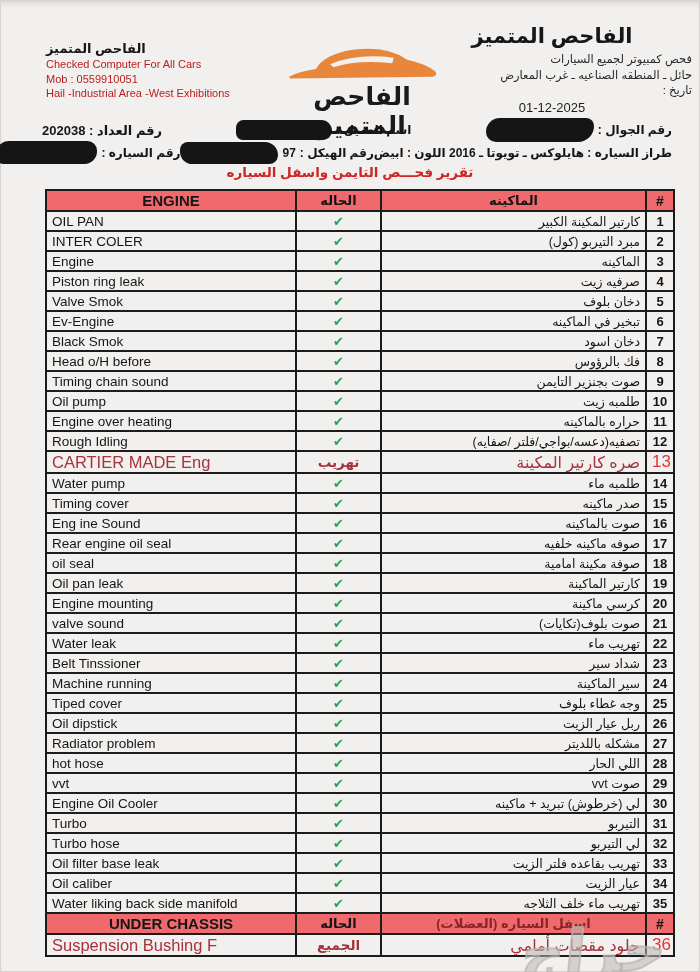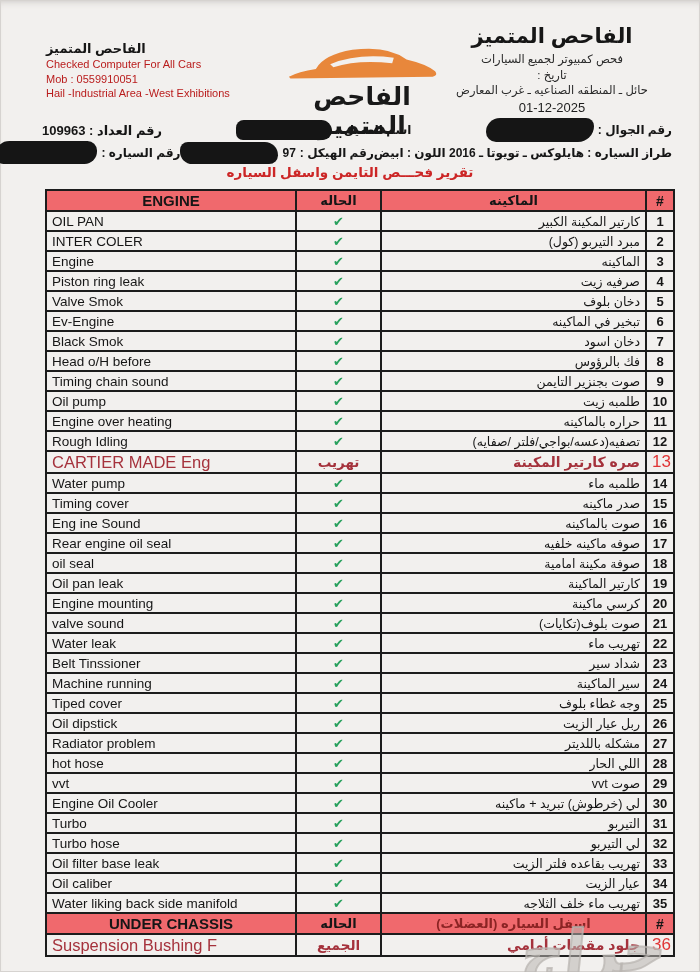--- a/index.html
+++ b/index.html
@@ -29,21 +29,21 @@
   }
   
   .hdr-left{position:absolute;top:40px;left:46px;width:235px;line-height:1.32;}
   .hdr-left .ar-title{font-weight:bold;font-size:13px;}
   .hdr-left .en-line{font-size:11px;color:#b91c1c;}
   .logo{position:absolute;top:26px;left:272px;width:180px;text-align:center;}
   .logo svg{display:block;margin:0 auto;}
   .logo .logo-text{font-weight:bold;font-size:25px;letter-spacing:0;color:#191919;margin-top:-6px;direction:rtl;}
   .hdr-right{position:absolute;top:22px;right:8px;width:280px;text-align:center;direction:rtl;line-height:1.35;}
   .hdr-right .big{font-weight:bold;font-size:21px;margin-bottom:2px;}
-  .hdr-right .sm{font-size:11.5px;color:#2a2a2a;}
+  .hdr-right .sm{font-size:11.5px;color:#2a2a2a;text-align:right;}
   .hdr-right .date{font-size:13px;color:#1d1d1d;}
   
   .cust-row{position:absolute;left:42px;right:28px;direction:rtl;display:flex;justify-content:space-between;align-items:center;font-size:12px;font-weight:bold;}
   .cust-row1{top:118px;}
   .cust-row2{top:141px;}
   .cust-cell{display:flex;align-items:center;gap:4px;white-space:nowrap;}
   .blackout{display:inline-block;background:var(--redaction);border-radius:11px;vertical-align:middle;}
   .b1{width:96px;height:20px;border-radius:10px 14px 12px 9px;}
   .b2{width:108px;height:24px;border-radius:14px 8px 16px 10px;}
   .b3{width:98px;height:22px;border-radius:9px 15px 10px 14px;}
@@ -62,21 +62,21 @@
   th.h-num{font-size:14px;}
   th.h-ar-chassis{color:var(--chassis-ar);}
   td.c-en{font-size:13.5px;text-align:left;}
   td.c-st{text-align:center;}
   td.c-st .check{color:var(--check-green);font-weight:bold;font-size:13px;}
   td.c-ar{font-size:12.5px;text-align:right;direction:rtl;}
   td.c-num{font-size:13px;text-align:center;font-weight:bold;padding:0 2px;}
   tr.alert-row td{color:var(--alert-text);height:22px;}
   tr.alert-row td.c-en{font-size:16.5px;}
   tr.alert-row td.c-st{font-size:13.5px;font-weight:bold;direction:rtl;}
-  tr.alert-row td.c-ar{font-size:14px;font-weight:bold;}
+  tr.alert-row td.c-ar{font-size:16px;font-weight:normal;}
   tr.alert-row td.c-num{color:var(--alert-number);font-size:17px;font-weight:normal;}
   
   .watermark{
     position:absolute;bottom:-14px;right:34px;
     font-size:60px;font-weight:bold;direction:rtl;
     color:rgba(186,182,178,0.55);
     -webkit-text-stroke:2px rgba(186,182,178,0.75);
     transform:rotate(-2deg) skewX(-8deg);
     letter-spacing:6px;
   }
@@ -99,36 +99,36 @@
         <path d="M8 64 Q20 57 42 54 Q52 36 88 30 Q132 24 156 42 Q182 48 192 57 Q196 62 189 64 L10 66 Z" fill="var(--logo-orange)"></path>
         <path d="M60 48 Q95 34 140 40 L138 47 Q95 42 64 52 Z" fill="var(--page-bg)"></path>
       </svg>
     </span>
     <div class="logo-text">الفاحص المتميز</div>
   </div>
 
   <div class="hdr-right">
     <div class="big">الفاحص المتميز</div>
     <div class="sm">فحص كمبيوتر لجميع السيارات</div>
+    <div class="sm">حائل ـ المنطقه الصناعيه ـ غرب المعارض</div>
     <div class="sm">تاريخ :</div>
-    <div class="sm">حائل ـ المنطقه الصناعيه ـ غرب المعارض</div>
     <div class="date">01-12-2025</div>
   </div>
 
   <div class="cust-row cust-row1">
     <div class="cust-cell">
       <span>رقم الجوال :</span>
       <span class="blackout b2"></span>
     </div>
     <div class="cust-cell">
       <span>اسم العميل :</span>
       <span class="blackout b1"></span>
     </div>
     <div class="cust-cell odometer">
-      <span>رقم العداد : 109963</span>
+      <span>رقم العداد : 202038</span>
     </div>
   </div>
 
   <div class="cust-row cust-row2">
     <div class="cust-cell">
       <span>طراز السياره : هايلوكس ـ تويوتا ـ 2016 اللون : ابيض</span>
     </div>
     <div class="cust-cell">
       <span>رقم الهيكل :</span>
       <span>97</span>

